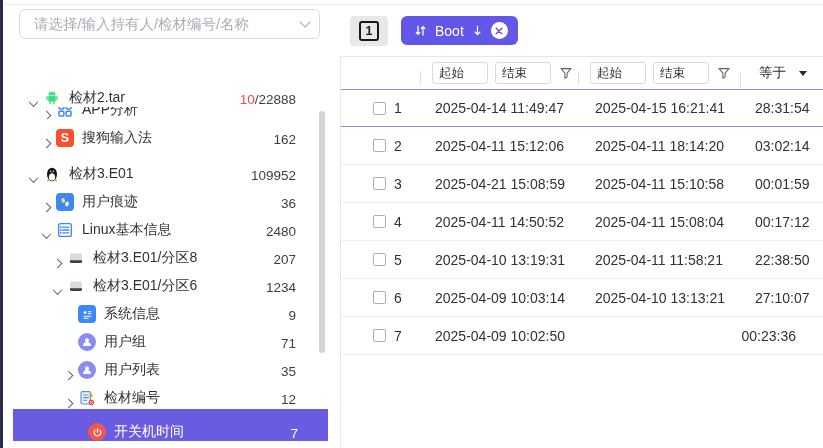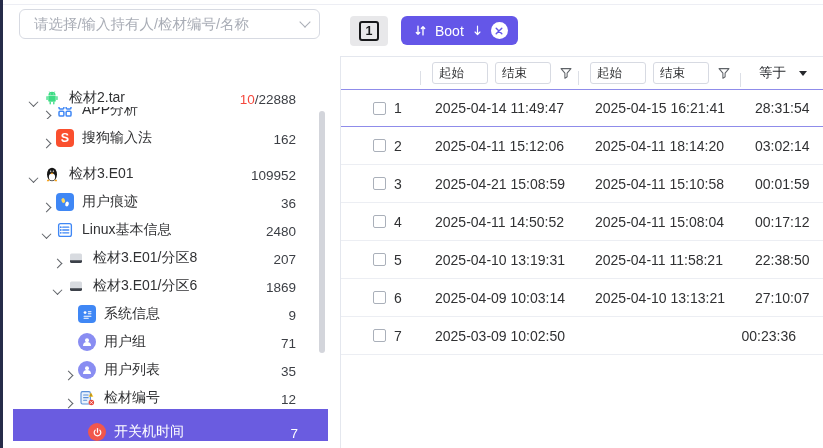--- a/index.html
+++ b/index.html
@@ -222,21 +222,21 @@
     <span class="arrow-slot">
             <span class="tarrow down"></span>
           </span>
     <span class="ticon">
             <svg width="18" height="18" viewBox="0 0 24 24">
               <rect x="4" y="6" width="16" height="12.5" rx="2" fill="#d8dbe0"></rect>
               <path d="M4 15h16v1.8a1.8 1.8 0 0 1-1.8 1.8H5.8A1.8 1.8 0 0 1 4 16.8z" fill="#3c4149"></path>
             </svg>
           </span>
     <span class="tlabel">检材3.E01/分区6</span>
-    <span class="tcount">1869</span>
+    <span class="tcount">1234</span>
   </div>
 
   <div class="trow l3">
     <span class="arrow-slot"></span>
     <span class="ticon">
             <span class="ic-box ic-blue">
               <svg width="13" height="13" viewBox="0 0 24 24" fill="#fff">
                 <circle cx="7.5" cy="8.5" r="2.6"></circle>
                 <rect x="12.5" y="6" width="7" height="1.8" rx=".9"></rect>
                 <rect x="12.5" y="9.6" width="7" height="1.8" rx=".9"></rect>
@@ -415,19 +415,19 @@
     <span class="cbx d-check"></span>
     <span class="d-no">6</span>
     <span class="d-boot">2025-04-09 10:03:14</span>
     <span class="d-shut">2025-04-10 13:13:21</span>
     <span class="d-dur">27:10:07</span>
   </div>
 
   <div class="drow">
     <span class="cbx d-check"></span>
     <span class="d-no">7</span>
-    <span class="d-shut">2025-03-09 10:02:50</span>
+    <span class="d-shut">2025-04-09 10:02:50</span>
     <span class="d-dur">00:23:36</span>
   </div>
 </div>
     </div>
   </div>
 </div>
 
 </body></html>

